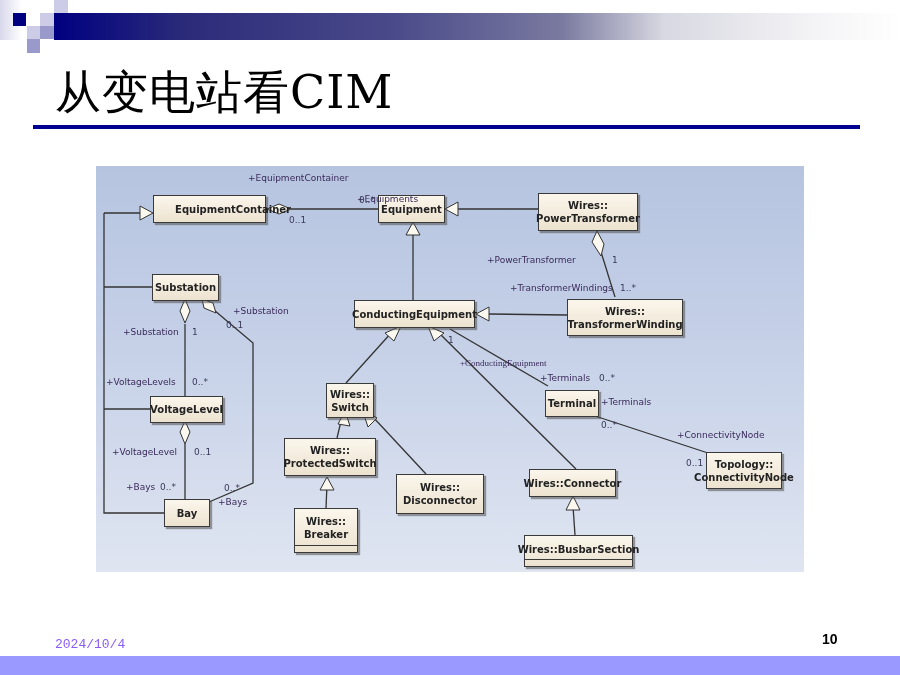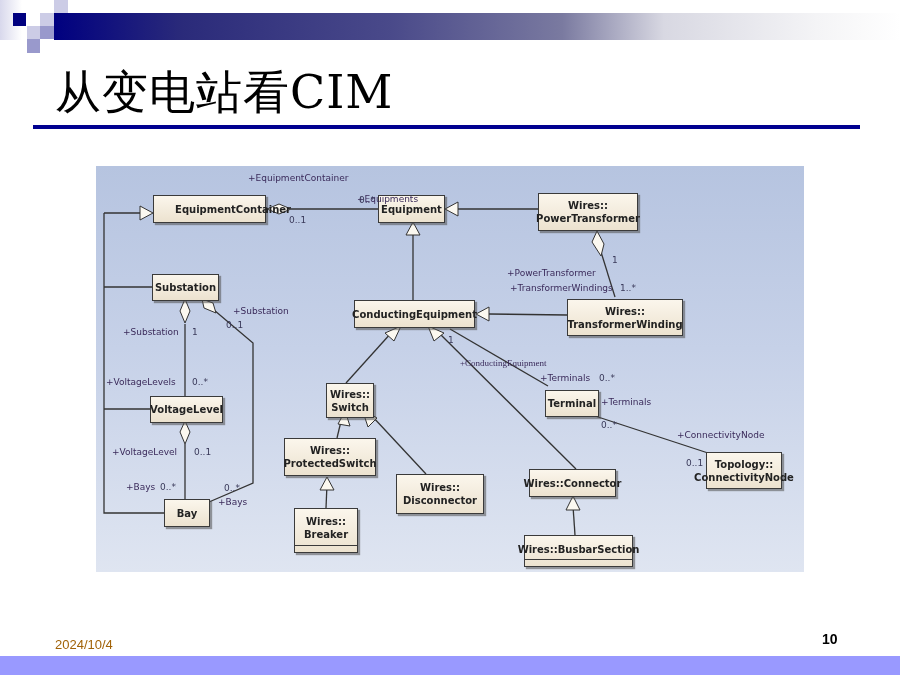--- a/index.html
+++ b/index.html
@@ -13,21 +13,21 @@
     background:linear-gradient(to bottom, #b6c4e0 0%, #c6d1e8 45%, #dfe5f1 100%); }
   .diagram svg { position:absolute; left:0; top:0; }
   .cls { position:absolute; box-sizing:border-box; border:1px solid #3a3a3a;
     background:linear-gradient(to bottom, #fbf6ec, #ece2cf); box-shadow:2px 2px 1px rgba(80,80,80,0.55);
     font-family:"DejaVu Sans", sans-serif; font-weight:bold; font-size:10px; color:#222;
     display:flex; flex-direction:column; align-items:center; justify-content:center; text-align:center; line-height:13px; }
   .cls.withfoot { justify-content:flex-start; padding-top:6px; }
   .cls .foot { position:absolute; left:0; right:0; bottom:6px; border-top:1px solid #3a3a3a; }
   .lbl { position:absolute; font-family:"DejaVu Sans", sans-serif; font-size:9px; color:#3a2a5a; white-space:nowrap; }
   .mult { position:absolute; font-family:"DejaVu Sans", sans-serif; font-size:9px; color:#3a3a5a; white-space:nowrap; }
-  .footer-date { position:absolute; left:55px; top:637px; font-family:Liberation Sans, sans-serif; font-size:13px; color:#a16207; }
+  .footer-date { position:absolute; left:55px; top:637px; font-family:Liberation Mono, monospace; font-size:13px; color:#8b5cf6; }
   .footer-page { position:absolute; left:822px; top:631px; font-family:"Liberation Sans", sans-serif; font-size:14px; font-weight:bold; color:#000; }
   .bottom-bar { position:absolute; left:0; top:656px; width:900px; height:19px; background:#9999ff; }
 </style>
 </head>
 <body>
 
 <div class="deco-sq" style="left:13px;top:13px;width:13px;height:13px;background:#000080;"></div>
 <div class="deco-sq" style="left:0;top:0;width:22px;height:40px;background:linear-gradient(to right,#d8d8ec,#ffffff);"></div>
 <div class="deco-sq" style="left:13px;top:13px;width:13px;height:13px;background:#000080;"></div>
 <div class="deco-sq" style="left:40px;top:13px;width:14px;height:13px;background:#ccccE6;"></div>
@@ -166,21 +166,21 @@
   <div class="cls withfoot" style="left:428px;top:369px;width:109px;height:32px;padding-top:7px;">
     <span>Wires::BusbarSection</span>
     <div class="foot"></div>
   </div>
 
   <span class="lbl" style="left:152px;top:7px;">+EquipmentContainer</span>
   <span class="lbl" style="left:261px;top:8px;margin-top:20px;">+Equipments</span>
   <span class="mult" style="left:193px;top:49px;">0..1</span>
   <span class="mult" style="left:263px;top:29px;">0..*</span>
 
-  <span class="lbl" style="left:411px;top:89px;margin-top:13px;">+PowerTransformer</span>
+  <span class="lbl" style="left:391px;top:89px;">+PowerTransformer</span>
   <span class="mult" style="left:516px;top:89px;">1</span>
   <span class="lbl" style="left:414px;top:117px;">+TransformerWindings</span>
   <span class="mult" style="left:524px;top:117px;">1..*</span>
 
   <span class="lbl" style="left:137px;top:140px;">+Substation</span>
   <span class="mult" style="left:130px;top:154px;">0..1</span>
   <span class="lbl" style="left:27px;top:161px;">+Substation</span>
   <span class="mult" style="left:96px;top:161px;">1</span>
 
   <span class="lbl" style="left:10px;top:211px;">+VoltageLevels</span>

